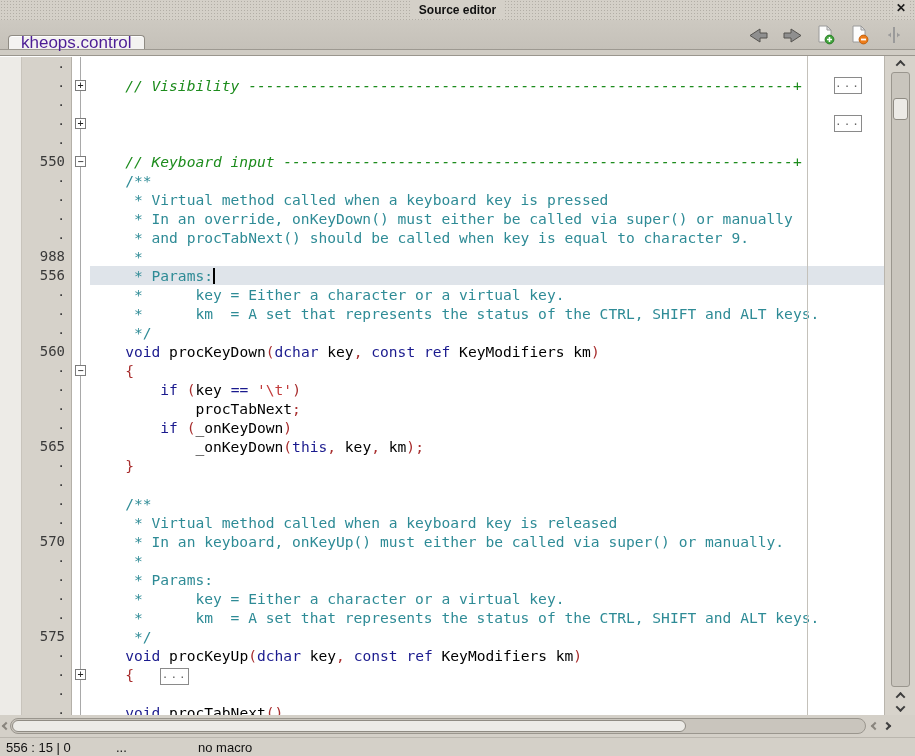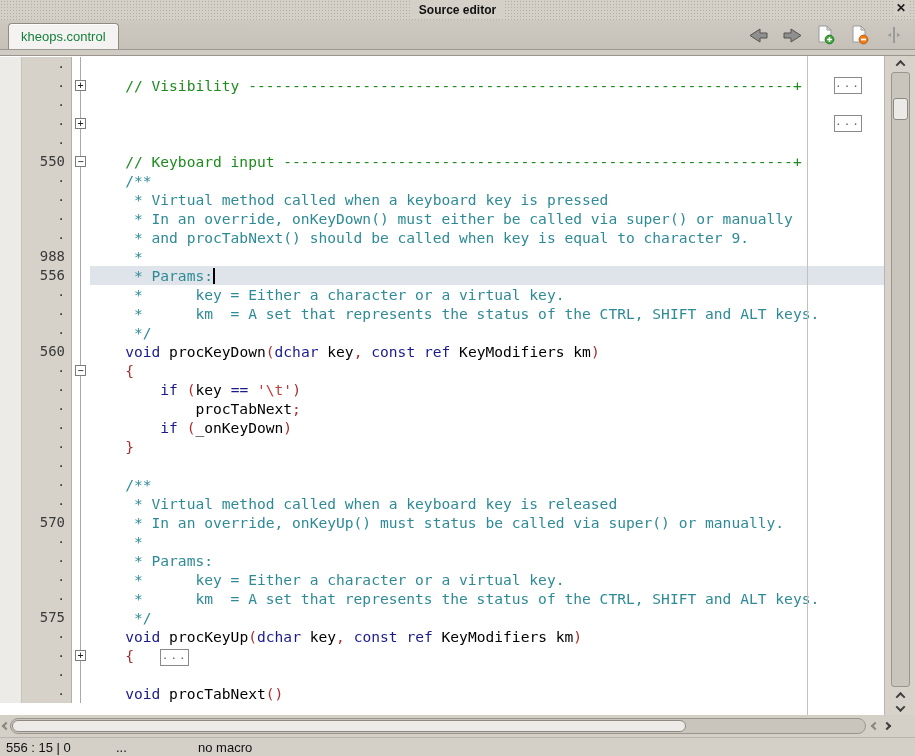--- a/index.html
+++ b/index.html
@@ -14,40 +14,40 @@
 
   
   .titlebar{height:20px;position:relative;background-color:var(--c-chrome-bg);
     background-image:radial-gradient(#b2aea6 22%,transparent 24%);background-size:3px 3px;
     display:flex;align-items:center;justify-content:center}
   .titlebar .title{font-size:12px;font-weight:bold;color:#111;background:var(--c-chrome-bg);padding:1px 7px;line-height:16px}
   .titlebar .close{position:absolute;right:6px;top:1px;font-size:12px;font-weight:bold;color:#1a1a1a;background:var(--c-chrome-bg);padding:0 3px;cursor:default}
 
   
   .tabbar{height:30px;background:linear-gradient(#cdc9c1,#c5c1b9);border-bottom:1px solid #9d9991;display:flex;align-items:flex-end;position:relative}
-  .tab{margin-left:8px;height:26px;padding:0 12px;background:#f4f3f1;border:1px solid #8f8b83;border-bottom:none;border-radius:4px 4px 0 0;display:flex;align-items:center;font-size:13px;color:#15803d;box-shadow:inset 0 1px 0 #fff}
+  .tab{margin-left:8px;height:14px;padding:0 12px;background:#f4f3f1;border:1px solid #8f8b83;border-bottom:none;border-radius:4px 4px 0 0;display:flex;align-items:center;font-size:17px;color:#4c1d95;box-shadow:inset 0 1px 0 #fff}
   .tools{position:absolute;right:10px;top:3px;display:flex;align-items:center;gap:12px;height:24px}
   .toolbtn{width:22px;height:22px;display:flex;align-items:center;justify-content:center}
 
   
   .spacer{height:5px;background:#d0ccc4}
   .editor{height:660px;position:relative;background:var(--c-editor-bg);border-top:1px solid #9a968e;display:flex}
   .rows{width:884px;height:100%;overflow:hidden;position:relative;padding-top:1px}
   .row{display:flex;height:19px;line-height:19px;font-family:"DejaVu Sans Mono",monospace;font-size:14.6px;white-space:pre}
   .g-outer{width:22px;background:#edebe7;border-right:1px solid #c8c4bc;flex:none}
   .g-num{width:50px;background:var(--c-gutter-bg);border-right:1px solid #b4b0a8;flex:none;text-align:right;padding-right:6px;color:#3a3a3a;font-size:14px}
   .g-num.dot{color:#333;font-size:13px}
   .g-fold{width:18px;flex:none;position:relative;background:#fff;}
   .g-fold::before{content:"";position:absolute;left:8px;top:0;bottom:0;width:1px;background:#a9a9a9}
   .fold-box{position:absolute;left:3px;top:4px;width:11px;height:11px;background:#fff;border:1px solid #7c7c7c;color:#222;font-size:10px;line-height:9px;text-align:center;z-index:2}
   .code{flex:1;position:relative;color:var(--c-text)}
   .row.cur .code{background:var(--c-current-line-bg)}
   .t-kw{color:var(--c-keyword);font-weight:normal}
   .t-doc{color:var(--c-doc-comment)}
-  .t-cmt{color:var(--c-line-comment);}
+  .t-cmt{color:var(--c-line-comment);font-style:italic}
   .t-pun{color:var(--c-punctuation)}
   .t-str{color:var(--c-string)}
   .t-op{color:var(--c-operator)}
   .t-id{color:var(--c-text)}
   .caret{display:inline-block;width:0;height:16px;border-left:2px solid #000;vertical-align:text-bottom}
   .inline-foldbox{display:inline-block;width:29px;height:17px;border:1px solid #8a8a8a;background:#fff;color:#666;font-size:11px;letter-spacing:2px;text-align:center;line-height:12px;vertical-align:middle}
   .right-box{position:absolute;left:744px;top:1px;width:28px;height:17px;border:1px solid #8a8a8a;background:#fff;color:#666;font-size:11px;letter-spacing:2px;text-align:center;line-height:12px}
   .ruler{position:absolute;left:807px;top:0;bottom:0;width:1px;background:#c4c1ba;z-index:1;pointer-events:none}
 
   
@@ -145,25 +145,26 @@
         <div class="row"><span class="g-outer"></span><span class="g-num">988</span><span class="g-fold"></span><span class="code"><span class="t-doc">     *</span></span></div>
         <div class="row cur"><span class="g-outer"></span><span class="g-num">556</span><span class="g-fold"></span><span class="code"><span class="t-doc">     * Params:</span><span class="caret"></span></span></div>
         <div class="row"><span class="g-outer"></span><span class="g-num dot">·</span><span class="g-fold"></span><span class="code"><span class="t-doc">     *      key = Either a character or a virtual key.</span></span></div>
         <div class="row"><span class="g-outer"></span><span class="g-num dot">·</span><span class="g-fold"></span><span class="code"><span class="t-doc">     *      km  = A set that represents the status of the CTRL, SHIFT and ALT keys.</span></span></div>
         <div class="row"><span class="g-outer"></span><span class="g-num dot">·</span><span class="g-fold"></span><span class="code"><span class="t-doc">     */</span></span></div>
         <div class="row"><span class="g-outer"></span><span class="g-num">560</span><span class="g-fold"></span><span class="code"><span class="t-id">    </span><span class="t-kw">void</span><span class="t-id"> procKeyDown</span><span class="t-pun">(</span><span class="t-kw">dchar</span><span class="t-id"> key</span><span class="t-pun">,</span><span class="t-id"> </span><span class="t-kw">const</span><span class="t-id"> </span><span class="t-kw">ref</span><span class="t-id"> KeyModifiers km</span><span class="t-pun">)</span></span></div>
         <div class="row"><span class="g-outer"></span><span class="g-num dot">·</span><span class="g-fold"><span class="fold-box">−</span></span><span class="code"><span class="t-pun">    {</span></span></div>
         <div class="row"><span class="g-outer"></span><span class="g-num dot">·</span><span class="g-fold"></span><span class="code"><span class="t-id">        </span><span class="t-kw">if</span><span class="t-id"> </span><span class="t-pun">(</span><span class="t-id">key </span><span class="t-op">==</span><span class="t-id"> </span><span class="t-str">'\t'</span><span class="t-pun">)</span></span></div>
         <div class="row"><span class="g-outer"></span><span class="g-num dot">·</span><span class="g-fold"></span><span class="code"><span class="t-id">            procTabNext</span><span class="t-pun">;</span></span></div>
         <div class="row"><span class="g-outer"></span><span class="g-num dot">·</span><span class="g-fold"></span><span class="code"><span class="t-id">        </span><span class="t-kw">if</span><span class="t-id"> </span><span class="t-pun">(</span><span class="t-id">_onKeyDown</span><span class="t-pun">)</span></span></div>
+        <div class="row"><span class="g-outer"></span><span class="g-num">565</span><span class="g-fold"></span><span class="code"><span class="t-id">            _onKeyDown</span><span class="t-pun">(</span><span class="t-kw">this</span><span class="t-pun">,</span><span class="t-id"> key</span><span class="t-pun">,</span><span class="t-id"> km</span><span class="t-pun">);</span></span></div>
         <div class="row"><span class="g-outer"></span><span class="g-num dot">·</span><span class="g-fold"></span><span class="code"><span class="t-pun">    }</span></span></div>
         <div class="row"><span class="g-outer"></span><span class="g-num dot">·</span><span class="g-fold"></span><span class="code"></span></div>
         <div class="row"><span class="g-outer"></span><span class="g-num dot">·</span><span class="g-fold"></span><span class="code"><span class="t-doc">    /**</span></span></div>
         <div class="row"><span class="g-outer"></span><span class="g-num dot">·</span><span class="g-fold"></span><span class="code"><span class="t-doc">     * Virtual method called when a keyboard key is released</span></span></div>
-        <div class="row"><span class="g-outer"></span><span class="g-num">570</span><span class="g-fold"></span><span class="code"><span class="t-doc">     * In an override, onKeyUp() must status be called via super() or manually.</span></span></div>
+        <div class="row"><span class="g-outer"></span><span class="g-num">570</span><span class="g-fold"></span><span class="code"><span class="t-doc">     * In an keyboard, onKeyUp() must either be called via super() or manually.</span></span></div>
         <div class="row"><span class="g-outer"></span><span class="g-num dot">·</span><span class="g-fold"></span><span class="code"><span class="t-doc">     *</span></span></div>
         <div class="row"><span class="g-outer"></span><span class="g-num dot">·</span><span class="g-fold"></span><span class="code"><span class="t-doc">     * Params:</span></span></div>
         <div class="row"><span class="g-outer"></span><span class="g-num dot">·</span><span class="g-fold"></span><span class="code"><span class="t-doc">     *      key = Either a character or a virtual key.</span></span></div>
         <div class="row"><span class="g-outer"></span><span class="g-num dot">·</span><span class="g-fold"></span><span class="code"><span class="t-doc">     *      km  = A set that represents the status of the CTRL, SHIFT and ALT keys.</span></span></div>
         <div class="row"><span class="g-outer"></span><span class="g-num">575</span><span class="g-fold"></span><span class="code"><span class="t-doc">     */</span></span></div>
         <div class="row"><span class="g-outer"></span><span class="g-num dot">·</span><span class="g-fold"></span><span class="code"><span class="t-id">    </span><span class="t-kw">void</span><span class="t-id"> procKeyUp</span><span class="t-pun">(</span><span class="t-kw">dchar</span><span class="t-id"> key</span><span class="t-pun">,</span><span class="t-id"> </span><span class="t-kw">const</span><span class="t-id"> </span><span class="t-kw">ref</span><span class="t-id"> KeyModifiers km</span><span class="t-pun">)</span></span></div>
         <div class="row"><span class="g-outer"></span><span class="g-num dot">·</span><span class="g-fold"><span class="fold-box">+</span></span><span class="code"><span class="t-pun">    {</span><span class="t-id">   </span><span class="inline-foldbox">...</span></span></div>
         <div class="row"><span class="g-outer"></span><span class="g-num dot">·</span><span class="g-fold"></span><span class="code"></span></div>
         <div class="row"><span class="g-outer"></span><span class="g-num dot">·</span><span class="g-fold"></span><span class="code"><span class="t-id">    </span><span class="t-kw">void</span><span class="t-id"> procTabNext</span><span class="t-pun">()</span></span></div>
       </div>

